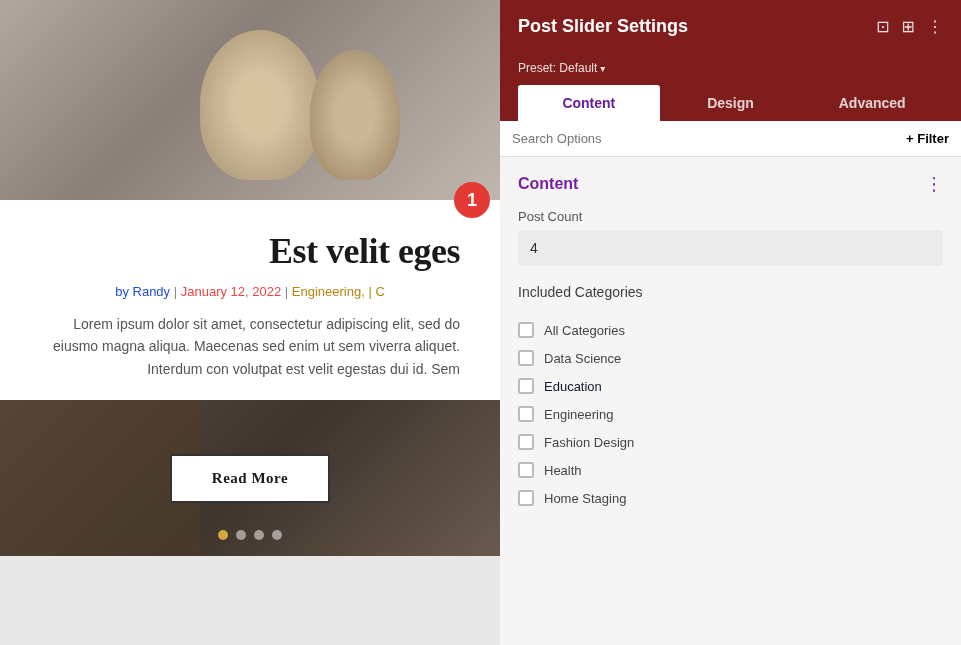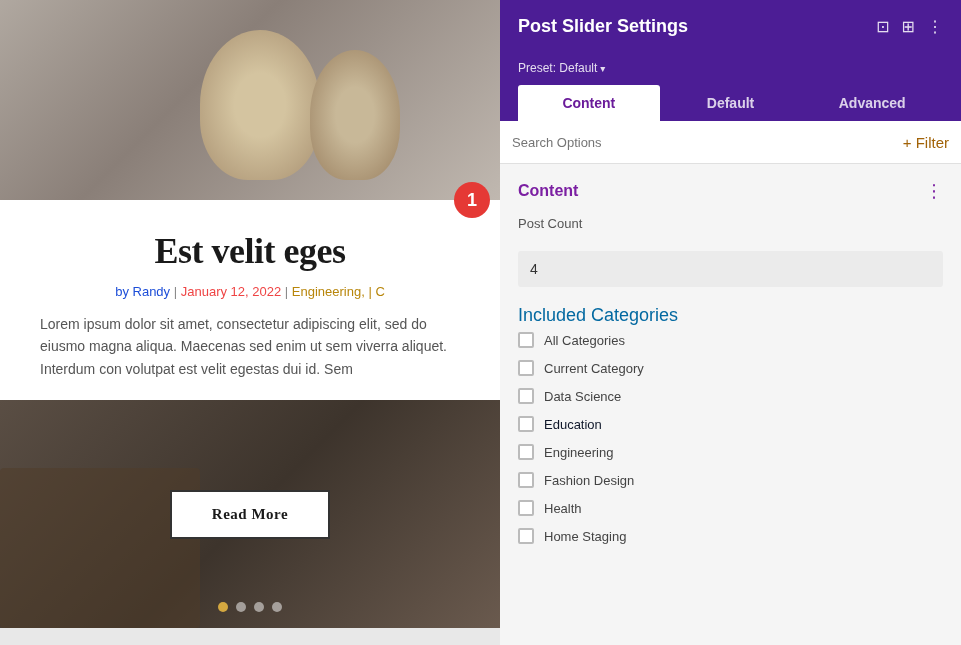--- a/index.html
+++ b/index.html
@@ -68,20 +68,21 @@
       justify-content: center;
       z-index: 10;
     }
 
     .preview-title {
       font-size: 36px;
       font-weight: bold;
       color: #1a1a1a;
       letter-spacing: -0.5px;
       margin-bottom: 12px;
+      text-align: right;
     }
 
     .preview-meta {
       font-family: Arial, sans-serif;
       font-size: 13px;
       color: #888;
       margin-bottom: 14px;
     }
 
     .preview-meta .author {
@@ -95,27 +96,27 @@
     .preview-meta .category {
       color: #b8860b;
       margin-top: 8px;
     }
 
     .preview-body {
       font-family: Arial, sans-serif;
       font-size: 14px;
       color: #555;
       line-height: 1.6;
-      text-align: left;
+      text-align: right;
       margin-bottom: 0;
     }
 
     .preview-bottom {
       width: 100%;
-      height: 228px;
+      height: 156px;
       background: linear-gradient(135deg, #5a4e44 0%, #3d342c 50%, #6a5a4e 100%);
       position: relative;
       display: flex;
       align-items: center;
       justify-content: center;
       overflow: hidden;
     }
 
     .preview-bottom::before {
       content: '';
@@ -167,21 +168,21 @@
     .settings-panel {
       width: 461px;
       height: 645px;
       background: #f5f5f5;
       display: flex;
       flex-direction: column;
       overflow: hidden;
     }
 
     .panel-header {
-      background: #4c1d95;
+      background: #7f1d1d;
       padding: 16px 18px 0;
       color: white;
     }
 
     .panel-header-top {
       display: flex;
       align-items: center;
       justify-content: space-between;
       margin-bottom: 6px;
     }
@@ -243,40 +244,40 @@
       border-radius: 3px 3px 0 0;
     }
 
     
     .search-bar {
       display: flex;
       align-items: center;
       background: #fff;
       border-bottom: 1px solid #e0e0e0;
       padding: 0 12px;
-      height: 43px;
+      height: 36px;
     }
 
     .search-input {
       flex: 1;
       border: none;
       outline: none;
       font-family: Arial, sans-serif;
       font-size: 13px;
       color: #999;
       background: transparent;
     }
 
     .filter-btn {
       background: none;
       border: none;
-      color: #a16207;
-      font-family: Arial, sans-serif;
-      font-size: 15px;
-      font-weight: 400;
+      color: #000000;
+      font-family: Arial, sans-serif;
+      font-size: 13px;
+      font-weight: 700;
       cursor: pointer;
       display: flex;
       align-items: center;
       gap: 4px;
     }
 
     
     .panel-body {
       flex: 1;
       overflow-y: auto;
@@ -300,42 +301,42 @@
     .section-dots {
       color: #7b1fa2;
       font-size: 18px;
       cursor: pointer;
     }
 
     .field-label {
       font-family: Arial, sans-serif;
       font-size: 13px;
       color: #555;
-      margin-bottom: 20px;
+      margin-bottom: 6px;
       font-weight: 500;
     }
 
     .field-input {
       width: 100%;
       background: #ebebeb;
       border: none;
       border-radius: 3px;
       padding: 10px 12px;
       font-family: Arial, sans-serif;
       font-size: 14px;
       color: #333;
       margin-bottom: 18px;
       outline: none;
     }
 
     .categories-label {
       font-family: Arial, sans-serif;
-      font-size: 18px;
-      color: #0369a1;
-      margin-bottom: 0;
+      font-size: 14px;
+      color: #404040;
+      margin-bottom: 16px;
       font-weight: 500;
     }
 
     .category-item {
       display: flex;
       align-items: center;
       gap: 10px;
       padding: 6px 0;
       cursor: pointer;
     }
@@ -408,21 +409,21 @@
       <span class="panel-title">Post Slider Settings</span>
       <div class="panel-header-icons">
         <span class="header-icon">⊡</span>
         <span class="header-icon">⊞</span>
         <span class="header-icon">⋮</span>
       </div>
     </div>
     <div class="panel-preset">Preset: Default</div>
     <div class="panel-tabs">
       <button class="tab active">Content</button>
-      <button class="tab">Default</button>
+      <button class="tab">Design</button>
       <button class="tab">Advanced</button>
     </div>
   </div>
 
   <div class="search-bar">
     <input class="search-input" type="text" placeholder="Search Options" style="">
     <button class="filter-btn">+ Filter</button>
   </div>
 
   <div class="panel-body">
@@ -435,24 +436,20 @@
     <input class="field-input" type="text" value="4" style="">
 
     <div class="categories-label">Included Categories</div>
 
     <div class="category-item">
       <div class="category-checkbox"></div>
       <span class="category-name">All Categories</span>
     </div>
     <div class="category-item">
       <div class="category-checkbox"></div>
-      <span class="category-name">Current Category</span>
-    </div>
-    <div class="category-item">
-      <div class="category-checkbox"></div>
       <span class="category-name">Data Science</span>
     </div>
     <div class="category-item">
       <div class="category-checkbox"></div>
       <span class="category-name education">Education</span>
     </div>
     <div class="category-item">
       <div class="category-checkbox"></div>
       <span class="category-name">Engineering</span>
     </div>

